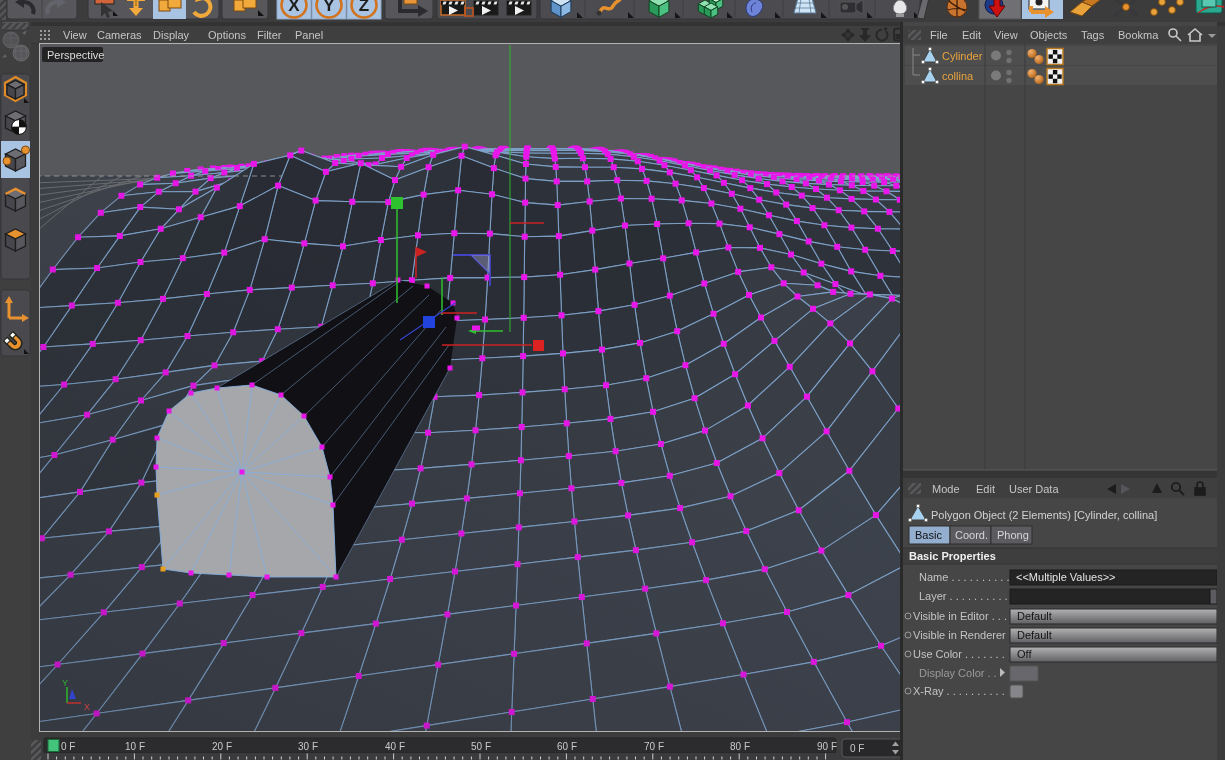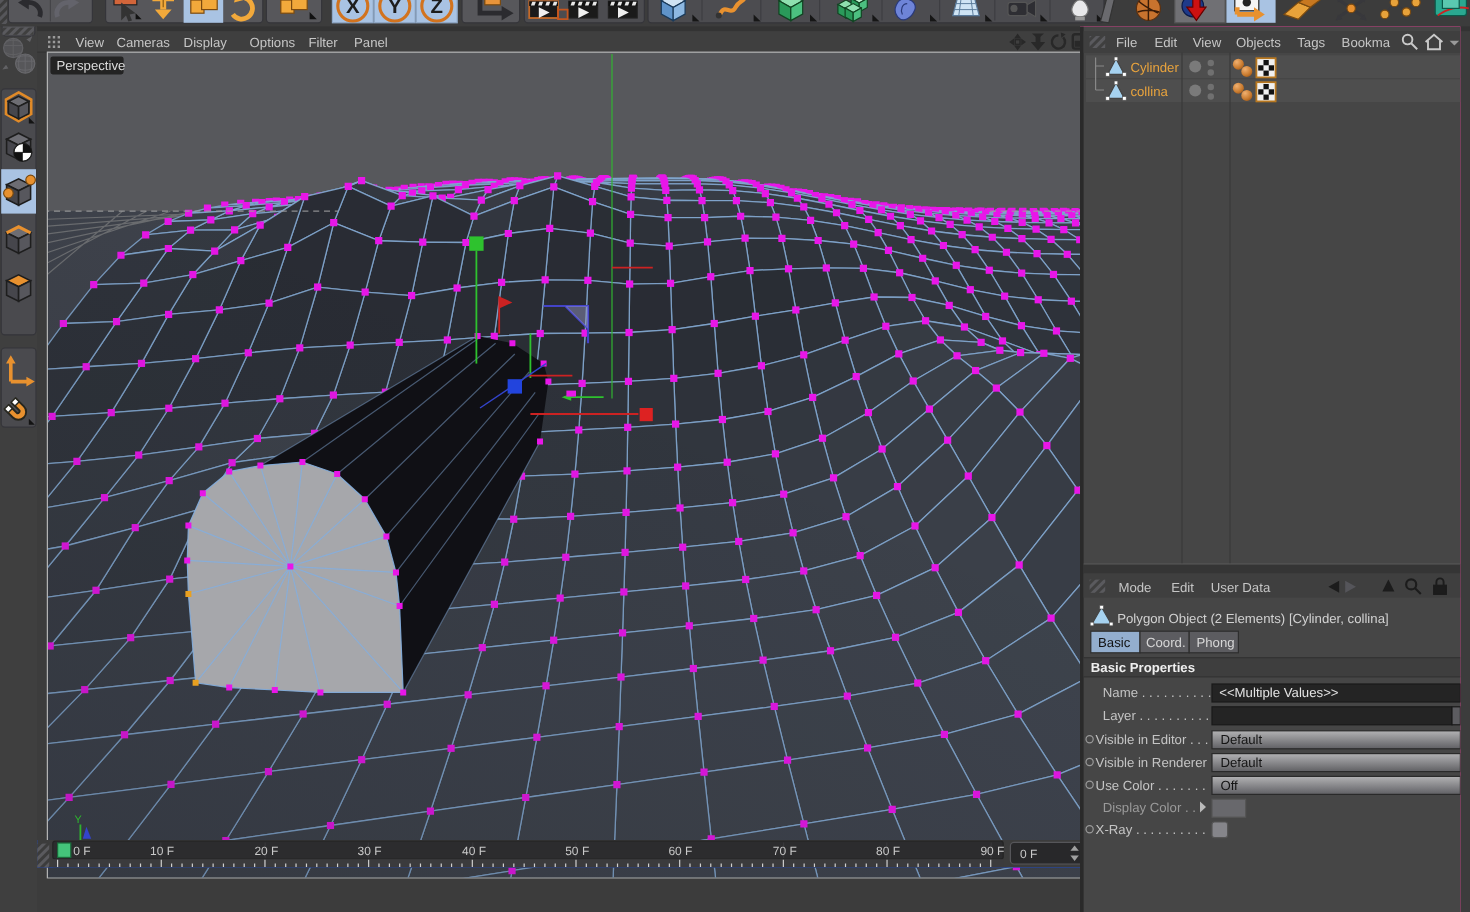--- a/index.html
+++ b/index.html
@@ -1,20 +1,20 @@
 <!DOCTYPE html>
 <html><head><meta charset="utf-8"><style>
 *{margin:0;padding:0;box-sizing:border-box}
 html,body{width:1225px;height:760px;overflow:hidden;background:#3c3c3c;font-family:"Liberation Sans",sans-serif}
 .abs{position:absolute}
 #topbar{left:0;top:0;width:1225px;height:22px;background:#3c3c3c}
 #lefttb{left:0;top:22px;width:31px;height:738px;background:#424242}
 #vpmenu{left:31px;top:26px;width:877px;height:18px;background:#3f3f3f;border-bottom:1px solid #343434}
 #vpframe{left:39px;top:43px;width:867px;height:689px;border:1px solid #b2b2b2;background:#585a5e;overflow:hidden}
-#timeline{left:31px;top:700px;width:877px;height:23px;background:#1d4ed8}
+#timeline{left:31px;top:737px;width:877px;height:23px;background:#fde047}
 #rpanel{left:900px;top:22px;width:317px;height:738px;background:#ec4899}
 #gapstrip{left:0;top:19px;width:1225px;height:7px;background:#333333}
 </style></head>
 <body>
 <div class="abs" id="gapstrip"></div>
 <div class="abs" id="topbar">
     <svg width="1225" height="22" style="position:absolute;left:0;top:0">
 <defs>
         <pattern id="hatch" width="5" height="5" patternUnits="userSpaceOnUse" patternTransform="rotate(45)">
           <rect width="5" height="5" fill="#3c3c3c"></rect>

